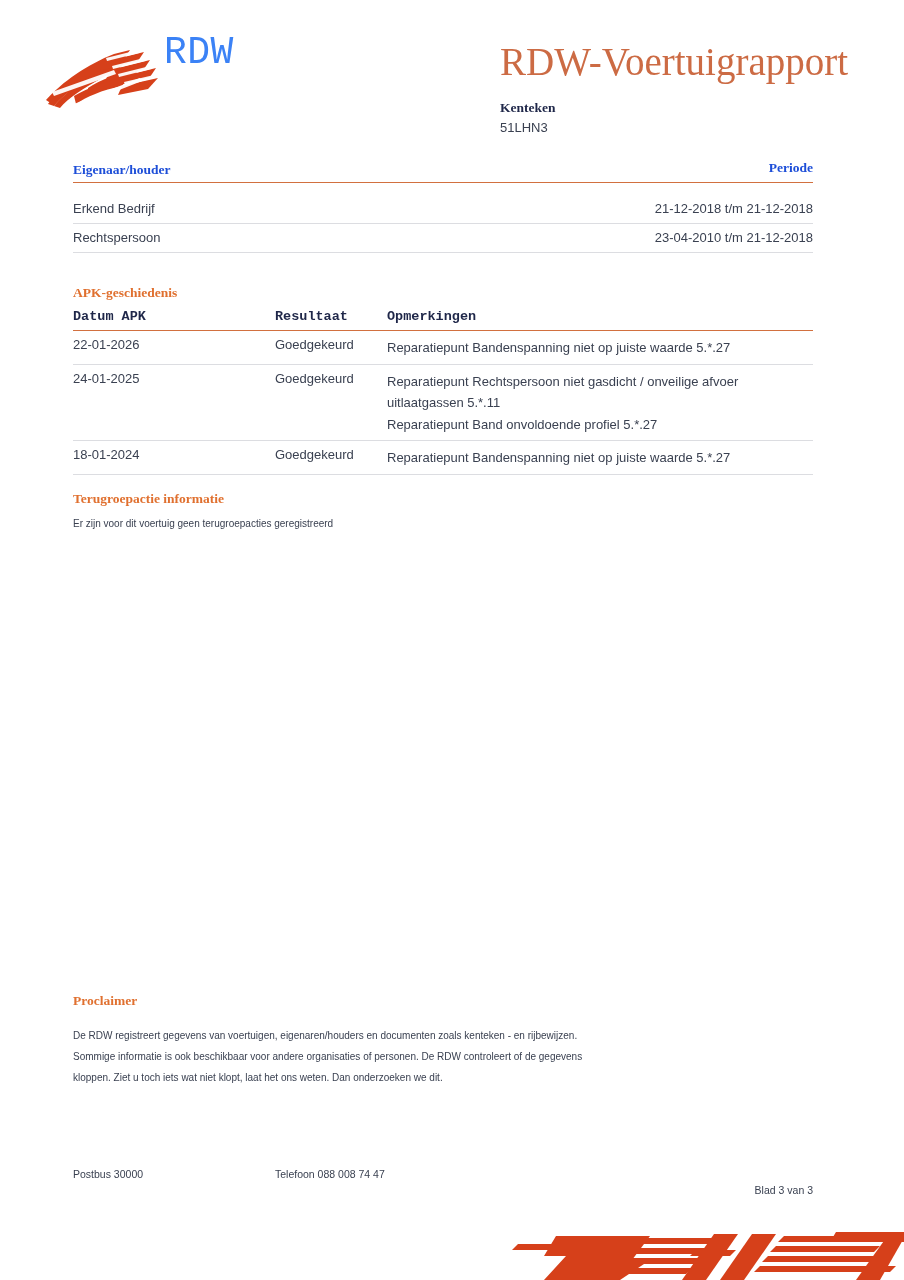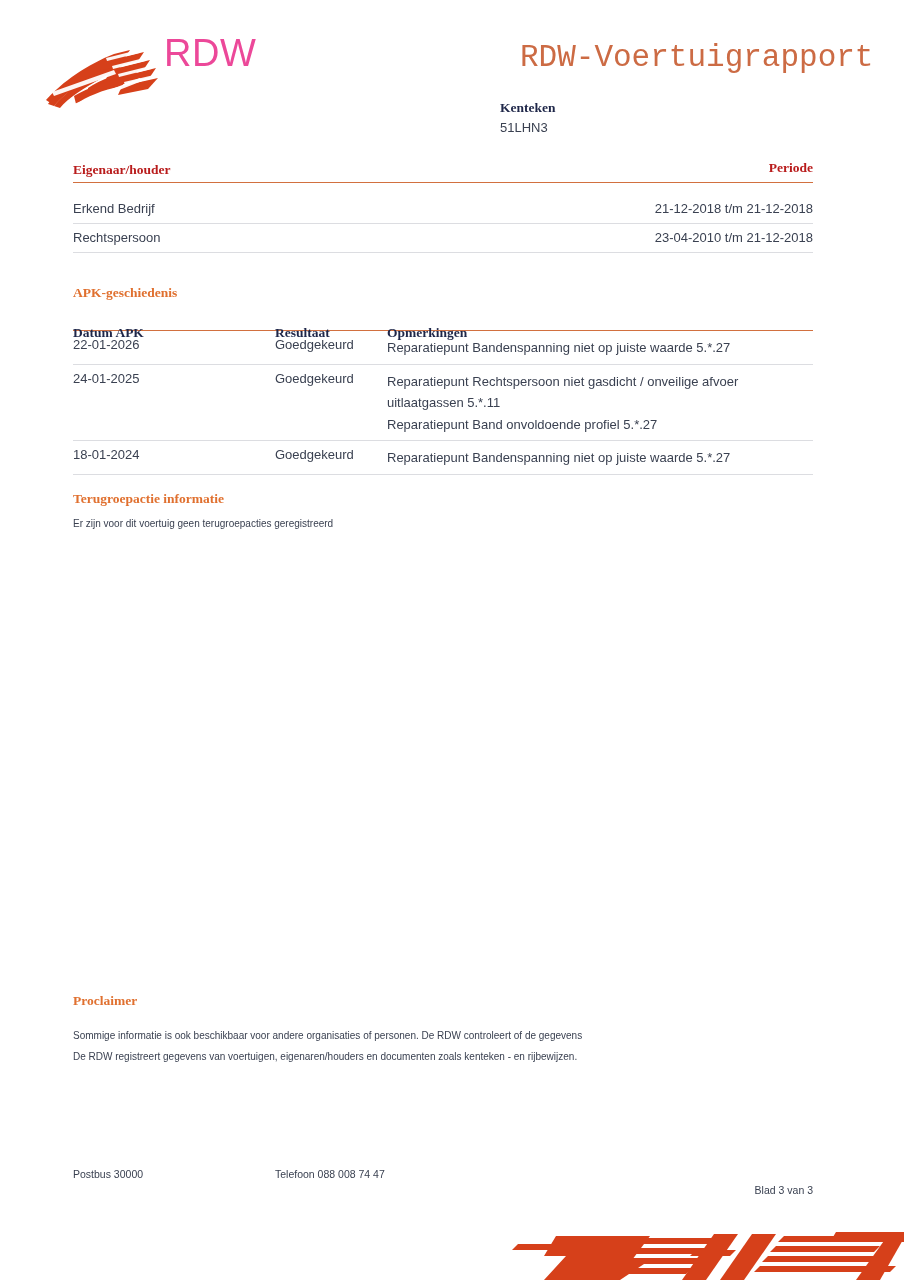--- a/index.html
+++ b/index.html
@@ -37,33 +37,33 @@
     position: absolute;
     left: 0;
     top: 14px;
     width: 122px;
     height: 62px;
   }
   .logo-word {
     position: absolute;
     left: 120px;
     top: 0px;
-    font-family: Liberation Sans, sans-serif;
+    font-family: Liberation Mono, monospace;
     font-size: 38px;
     letter-spacing: 0.5px;
-    color: #ec4899;
+    color: #3b82f6;
     line-height: 1;
   }
 
   .report-title {
     position: absolute;
-    left: 520px;
+    left: 500px;
     top: 14px;
-    font-family: Liberation Mono, monospace;
-    font-size: 31px;
+    font-family: Liberation Serif, serif;
+    font-size: 39px;
     color: #cc6b44;
     line-height: 1;
     white-space: nowrap;
   }
 
   .meta {
     position: absolute;
     left: 500px;
     top: 70px;
     width: 340px;
@@ -93,21 +93,21 @@
     width: 740px;
   }
   .sec-head-row {
     position: relative;
     height: 19px;
   }
   .sec-head {
     font-family: "Liberation Serif", serif;
     font-weight: bold;
     font-size: 13.5px;
-    color: #b91c1c;
+    color: #1d4ed8;
     display: inline-block;
   }
   .sec-head.right {
     position: absolute;
     right: 0;
     top: 0;
   }
   .sec-head.orange {
     color: #e0702f;
   }
@@ -136,22 +136,22 @@
   }
 
   
   .apk-head {
     position: relative;
     height: 18px;
     margin-top: 6px;
   }
   .apk-head span {
     position: absolute;
-    top: 16px;
-    font-family: Liberation Serif, serif;
+    top: 0;
+    font-family: Liberation Mono, monospace;
     font-weight: bold;
     font-size: 13.5px;
     color: #1f2749;
   }
   .col-date  { left: 0px; }
   .col-res   { left: 202px; }
   .col-rem   { left: 314px; }
 
   .apk-row {
     position: relative;
@@ -325,22 +325,23 @@
   </div>
 
   <div class="section" style="top:489px;">
     <div class="sec-head orange solo">Terugroepactie informatie</div>
     <div class="para">Er zijn voor dit voertuig geen terugroepacties geregistreerd</div>
   </div>
 
   <div class="section" style="top:991px;">
     <div class="sec-head orange solo">Proclaimer</div>
     <div class="para disclaimer" style="margin-top:14px;">
+      <div>De RDW registreert gegevens van voertuigen, eigenaren/houders en documenten zoals kenteken - en rijbewijzen.</div>
       <div>Sommige informatie is ook beschikbaar voor andere organisaties of personen. De RDW controleert of de gegevens</div>
-      <div>De RDW registreert gegevens van voertuigen, eigenaren/houders en documenten zoals kenteken - en rijbewijzen.</div>
+      <div>kloppen. Ziet u toch iets wat niet klopt, laat het ons weten. Dan onderzoeken we dit.</div>
     </div>
   </div>
 
   <div class="footer">
     <div class="footer-row">
       <span class="f1">Postbus 30000</span>
       <span class="f2">Telefoon 088 008 74 47</span>
       <span class="f3">Blad 3 van 3</span>
     </div>
   </div>

